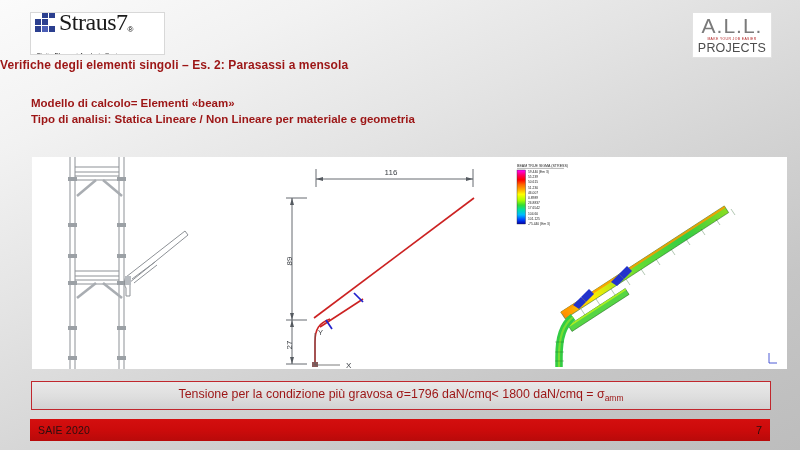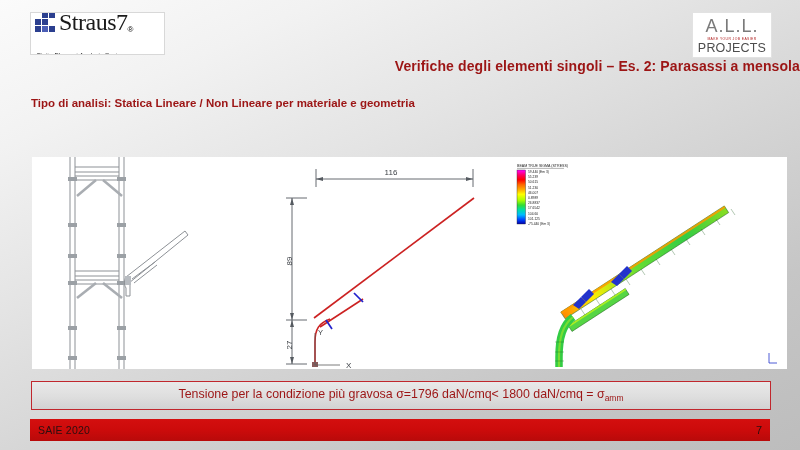--- a/index.html
+++ b/index.html
@@ -44,36 +44,36 @@
     letter-spacing:0.1px;white-space:nowrap;
   }
 
   .logo-all{
     position:absolute;left:692px;top:12px;width:78px;height:44px;
     background:#ffffff;border:1px solid #e2e2e2;
     display:flex;flex-direction:column;align-items:center;justify-content:center;
     overflow:hidden;
   }
   .all-top{
-    font-size:18px;line-height:20px;letter-spacing:1px;color:#7a7a7a;
+    font-size:21px;line-height:20px;letter-spacing:1px;color:#7a7a7a;
     font-family:"Liberation Sans", sans-serif;font-weight:400;
   }
   .all-tag{
     font-size:3.4px;line-height:4px;color:#b02020;letter-spacing:0.4px;
     white-space:nowrap;margin:1px 0 1px 0;
   }
   .all-bot{
     font-size:12.5px;line-height:13px;letter-spacing:0.2px;color:#4d4d4d;
     font-family:"Liberation Sans", sans-serif;
   }
 
   
   .title{
-    position:absolute;left:0;right:0;top:58px;text-align:right;
-    color:#9c1515;font-size:14px;font-weight:bold;letter-spacing:0.1px;
+    position:absolute;left:0;right:0;top:58px;text-align:left;
+    color:#9c1515;font-size:12px;font-weight:bold;letter-spacing:0.1px;
   }
 
   
   .bullets{
     position:absolute;left:31px;top:96px;
     color:#9c1515;font-size:11.5px;font-weight:bold;line-height:15.5px;
   }
   .bullets div{white-space:nowrap;}
 
   
@@ -134,20 +134,21 @@
 
   <div class="logo-all">
     <div class="all-top">A.L.L.</div>
     <div class="all-tag">MAKE YOUR JOB EASIER</div>
     <div class="all-bot">PROJECTS</div>
   </div>
 
   <div class="title">Verifiche degli elementi singoli – Es. 2: Parasassi a mensola</div>
 
   <div class="bullets">
+    <div>Modello  di calcolo= Elementi «beam»</div>
     <div>Tipo di analisi: Statica Lineare / Non Lineare per materiale e geometria</div>
   </div>
 
   <div class="panel" id="panel-cad">
     <svg width="201" height="212" viewBox="0 0 201 212">
       <g stroke="#8d9196" stroke-width="1" fill="none">
 
         <line x1="14" y1="0" x2="14" y2="212"></line>
         <line x1="19" y1="0" x2="19" y2="212"></line>
 

